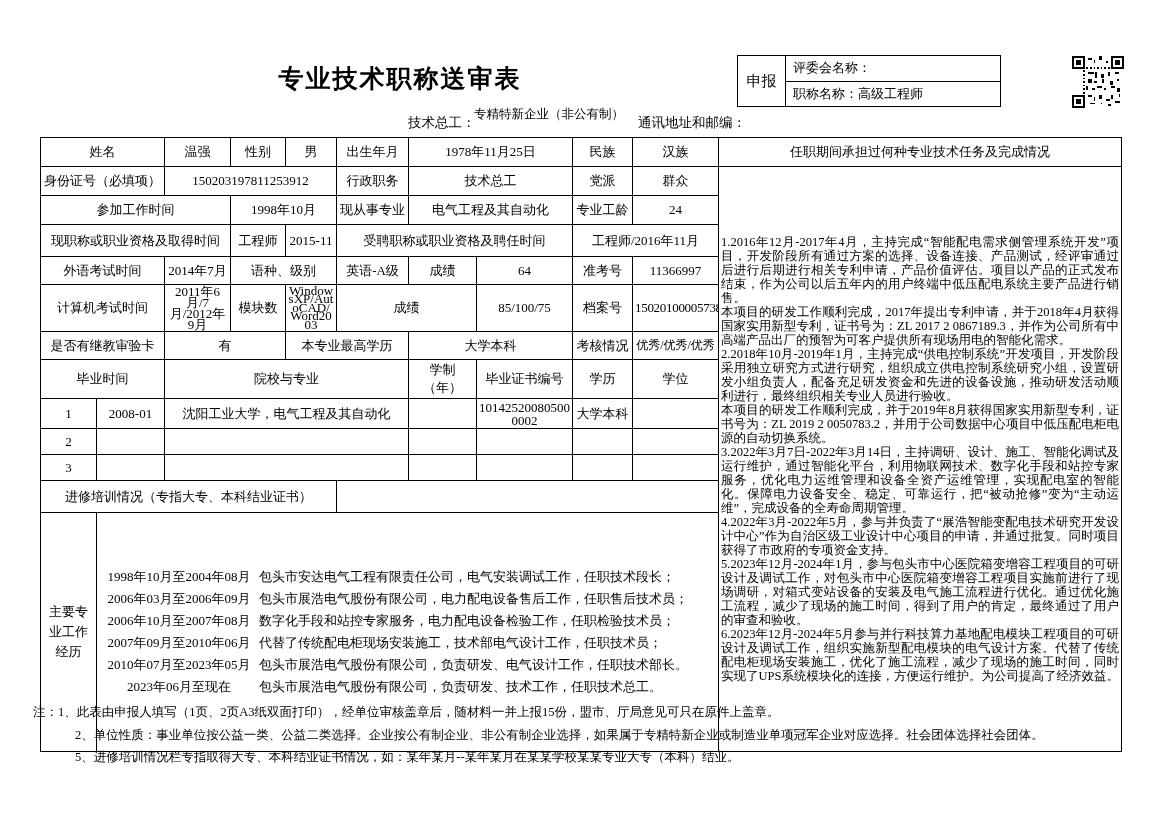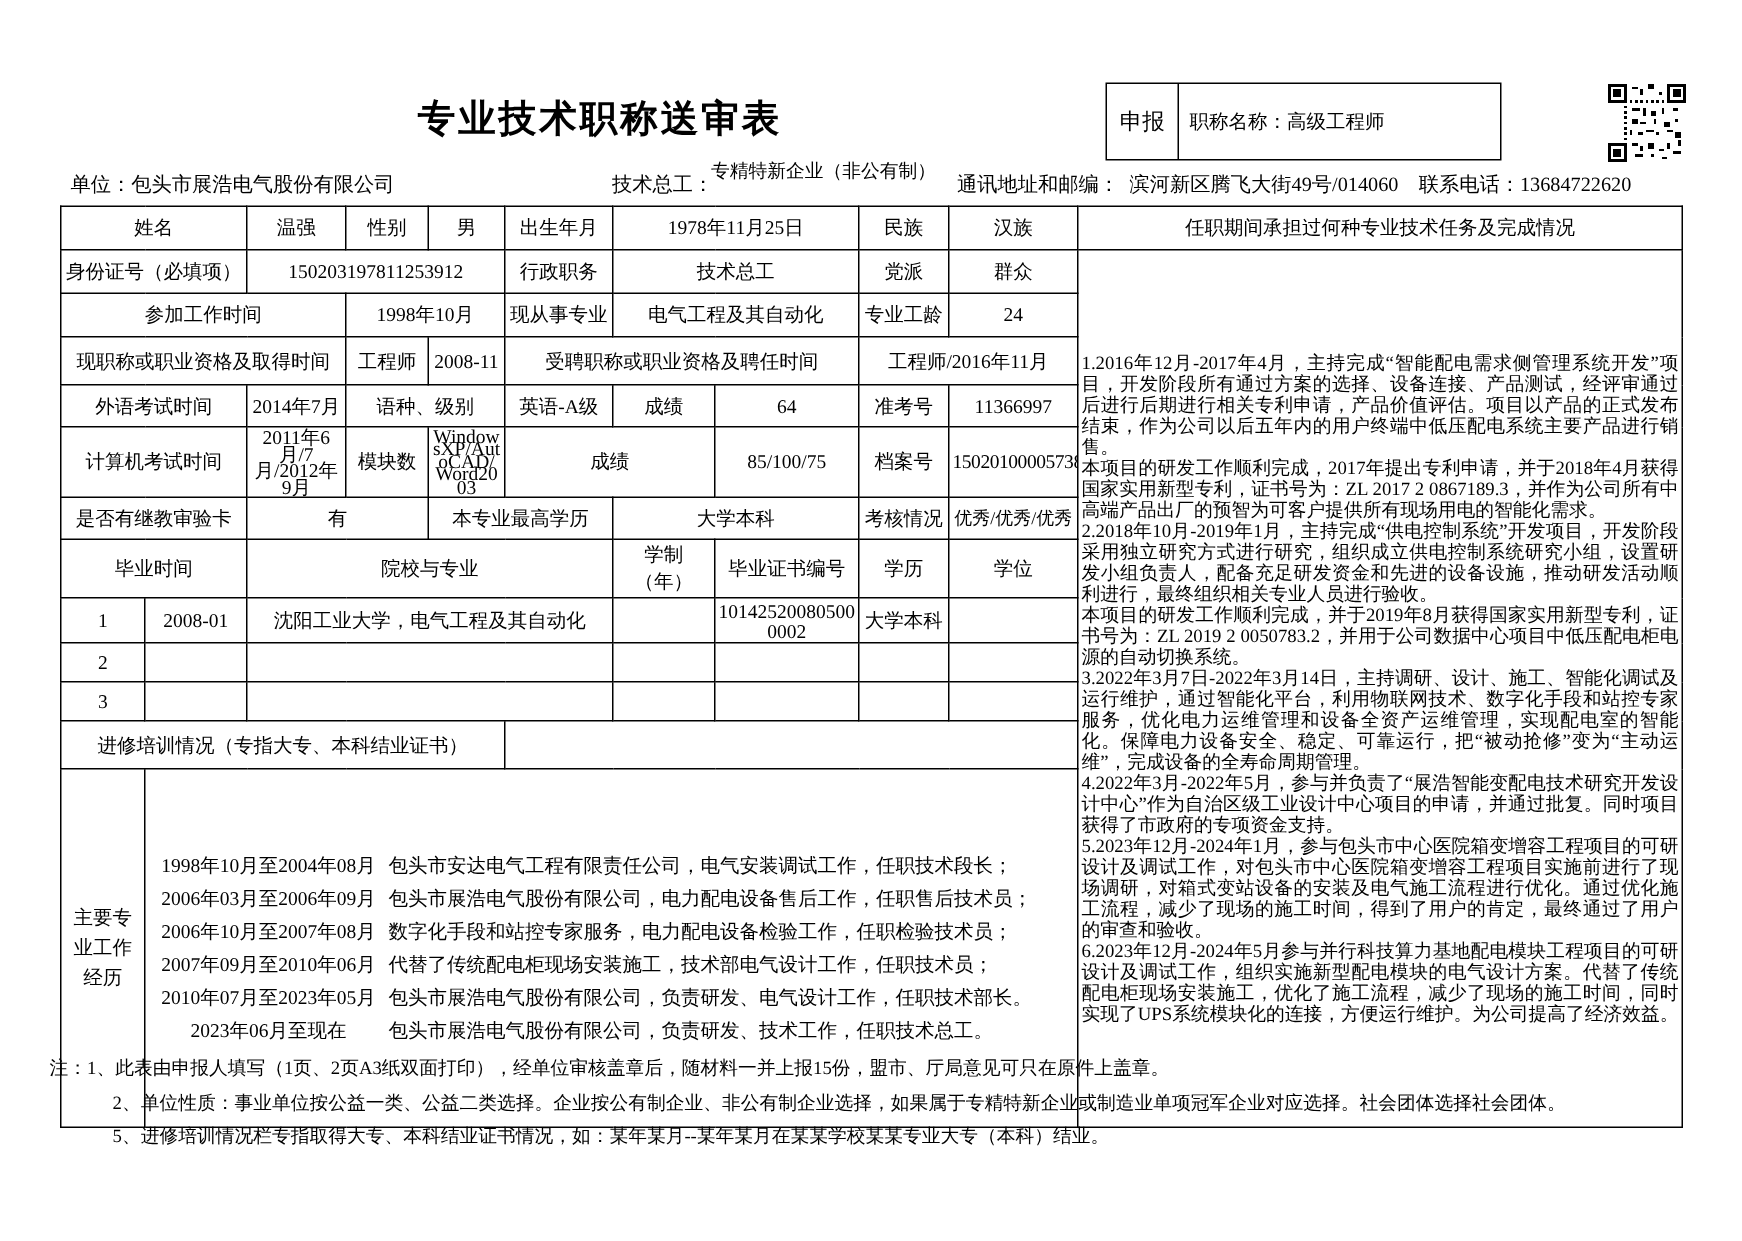--- a/index.html
+++ b/index.html
@@ -52,20 +52,21 @@
 </head>
 <body>
 
 <div class="page">
 
   <div class="title">专业技术职称送审表</div>
 
   <div class="declare-box">
     <div class="declare-label">申报</div>
     <div class="declare-rows">
+      <div class="declare-row">评委会名称：</div>
       <div class="declare-row">职称名称：高级工程师</div>
     </div>
   </div>
 
   <svg class="qr" viewBox="0 0 29 29" shape-rendering="crispEdges">
     <rect x="0" y="0" width="29" height="29" fill="#fff"></rect>
     <g fill="#000">
       <rect x="0" y="0" width="7" height="7"></rect>
         <rect x="22" y="0" width="7" height="7"></rect>
         <rect x="0" y="22" width="7" height="7"></rect>
@@ -120,25 +121,23 @@
       <rect x="22" y="22" width="1" height="2"></rect>
         <rect x="24" y="25" width="3" height="1"></rect>
         <rect x="10" y="26" width="3" height="1"></rect>
       <rect x="16" y="26" width="1" height="1"></rect>
         <rect x="20" y="27" width="2" height="1"></rect>
         <rect x="26" y="21" width="1" height="2"></rect>
     </g>
   </svg>
 
   <div class="unit-row">
-    <span class="u-abs" style="left:47px;">单位：包头市展浩电气股份有限公司</span>
     <span class="u-abs" style="left:408px;">技术总工：</span>
     <span class="unit-type-value">专精特新企业（非公有制）</span>
     <span class="u-abs" style="left:638px;">通讯地址和邮编：</span>
-    <span class="u-abs" style="left:753px;">滨河新区腾飞大街49号/014060　联系电话：13684722620</span>
   </div>
 
   <table class="main">
     <colgroup>
       <col style="width:56px">
         <col style="width:68px">
         <col style="width:66px">
         <col style="width:55px">
       <col style="width:51px">
         <col style="width:72px">
@@ -186,21 +185,21 @@
       <td colspan="2">1998年10月</td>
       <td>现从事专业</td>
       <td colspan="2">电气工程及其自动化</td>
       <td>专业工龄</td>
       <td>24</td>
     </tr>
 
     <tr style="height:32px">
       <td colspan="3">现职称或职业资格及取得时间</td>
       <td>工程师</td>
-      <td class="sm2">2008-11</td>
+      <td class="sm2">2015-11</td>
       <td colspan="3">受聘职称或职业资格及聘任时间</td>
       <td colspan="2">工程师/2016年11月</td>
     </tr>
 
     <tr style="height:28px">
       <td colspan="2">外语考试时间</td>
       <td>2014年7月</td>
       <td colspan="2">语种、级别</td>
       <td>英语-A级</td>
       <td>成绩</td>

